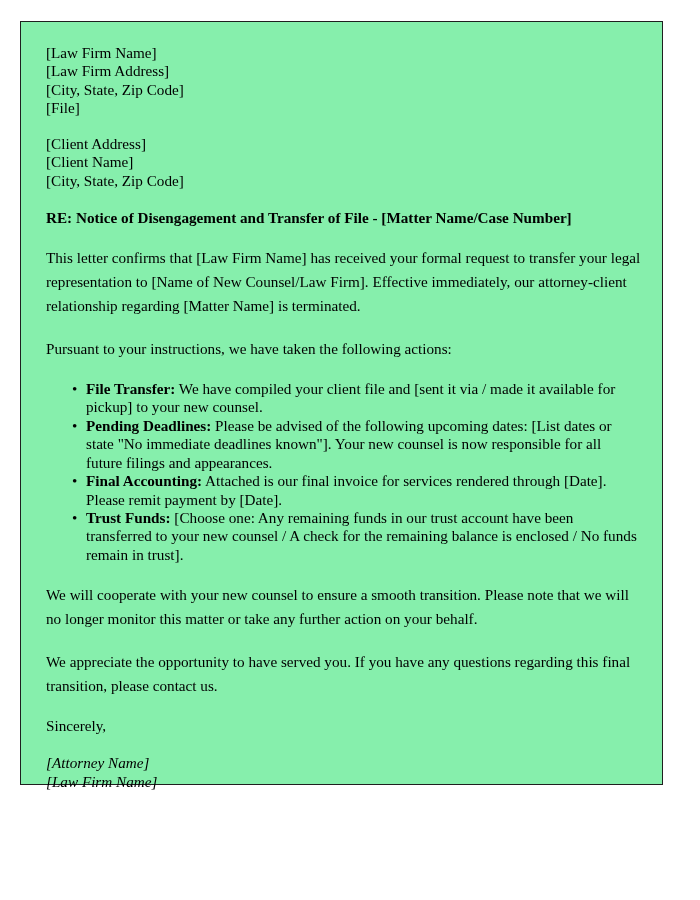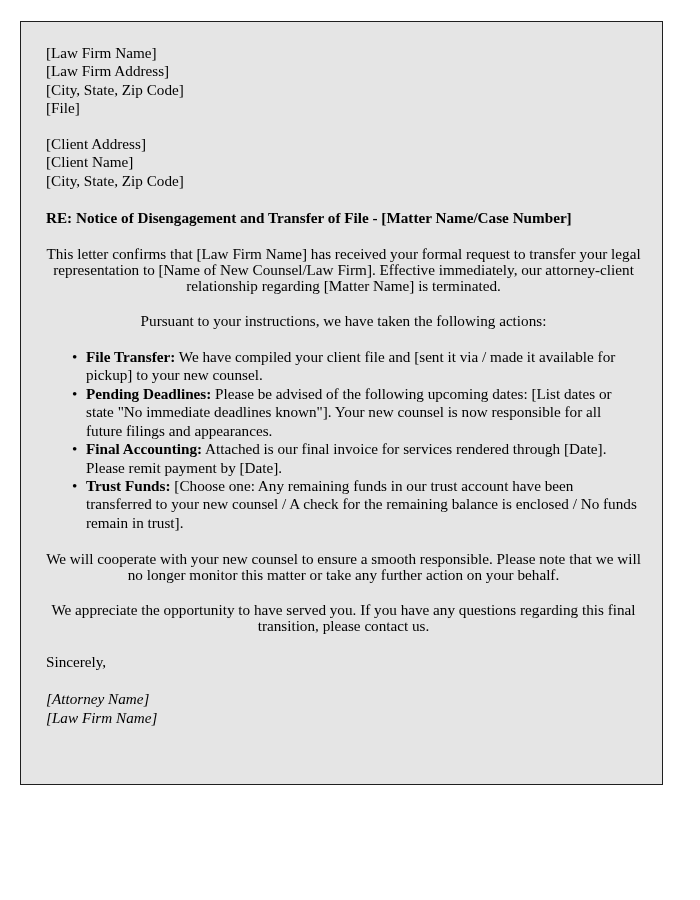--- a/index.html
+++ b/index.html
@@ -16,21 +16,21 @@
   }
 
   .page-frame {
     position: absolute;
     left: 20px;
     top: 21px;
     width: 643px;
     height: 764px;
     border: 1.5px solid #1f1f1f;
     box-sizing: border-box;
-    background: #e5e5e5;
+    background: #86efac;
   }
 
   .letter-body {
     position: absolute;
     left: 25px;
     top: 22px;
     width: 595px;
     font-size: 15.2px;
     line-height: 18.3px;
     text-align: left;
@@ -49,22 +49,21 @@
     margin: 0 0 19px 0;
     line-height: 19px;
   }
 
   .salutation {
     margin: 0 0 19px 0;
   }
 
   .para {
     margin: 0 0 19px 0;
-    line-height: 16px;
-    text-align: center;
+    line-height: 24px;
   }
 
   ul.actions-list {
     list-style: none;
     margin: 0 0 19px 0;
     padding: 0;
   }
   ul.actions-list > li {
     position: relative;
     padding-left: 40px;
@@ -129,21 +128,21 @@
         <span class="bullet-dot">•</span><span class="lead-in">Pending Deadlines:</span><span> Please be advised of the following upcoming dates: [List dates or state "No immediate deadlines known"]. Your new counsel is now responsible for all future filings and appearances.</span>
       </li>
       <li>
         <span class="bullet-dot">•</span><span class="lead-in">Final Accounting:</span><span> Attached is our final invoice for services rendered through [Date]. Please remit payment by [Date].</span>
       </li>
       <li>
         <span class="bullet-dot">•</span><span class="lead-in">Trust Funds:</span><span> [Choose one: Any remaining funds in our trust account have been transferred to your new counsel / A check for the remaining balance is enclosed / No funds remain in trust].</span>
       </li>
     </ul>
 
-    <p class="para">We will cooperate with your new counsel to ensure a smooth responsible. Please note that we will no longer monitor this matter or take any further action on your behalf.</p>
+    <p class="para">We will cooperate with your new counsel to ensure a smooth transition. Please note that we will no longer monitor this matter or take any further action on your behalf.</p>
 
     <p class="para">We appreciate the opportunity to have served you. If you have any questions regarding this final transition, please contact us.</p>
 
     <p class="closing">Sincerely,</p>
 
     <div class="signature-block">
       <span class="sig-line">[Attorney Name]</span>
       <span class="sig-line">[Law Firm Name]</span>
     </div>
 

